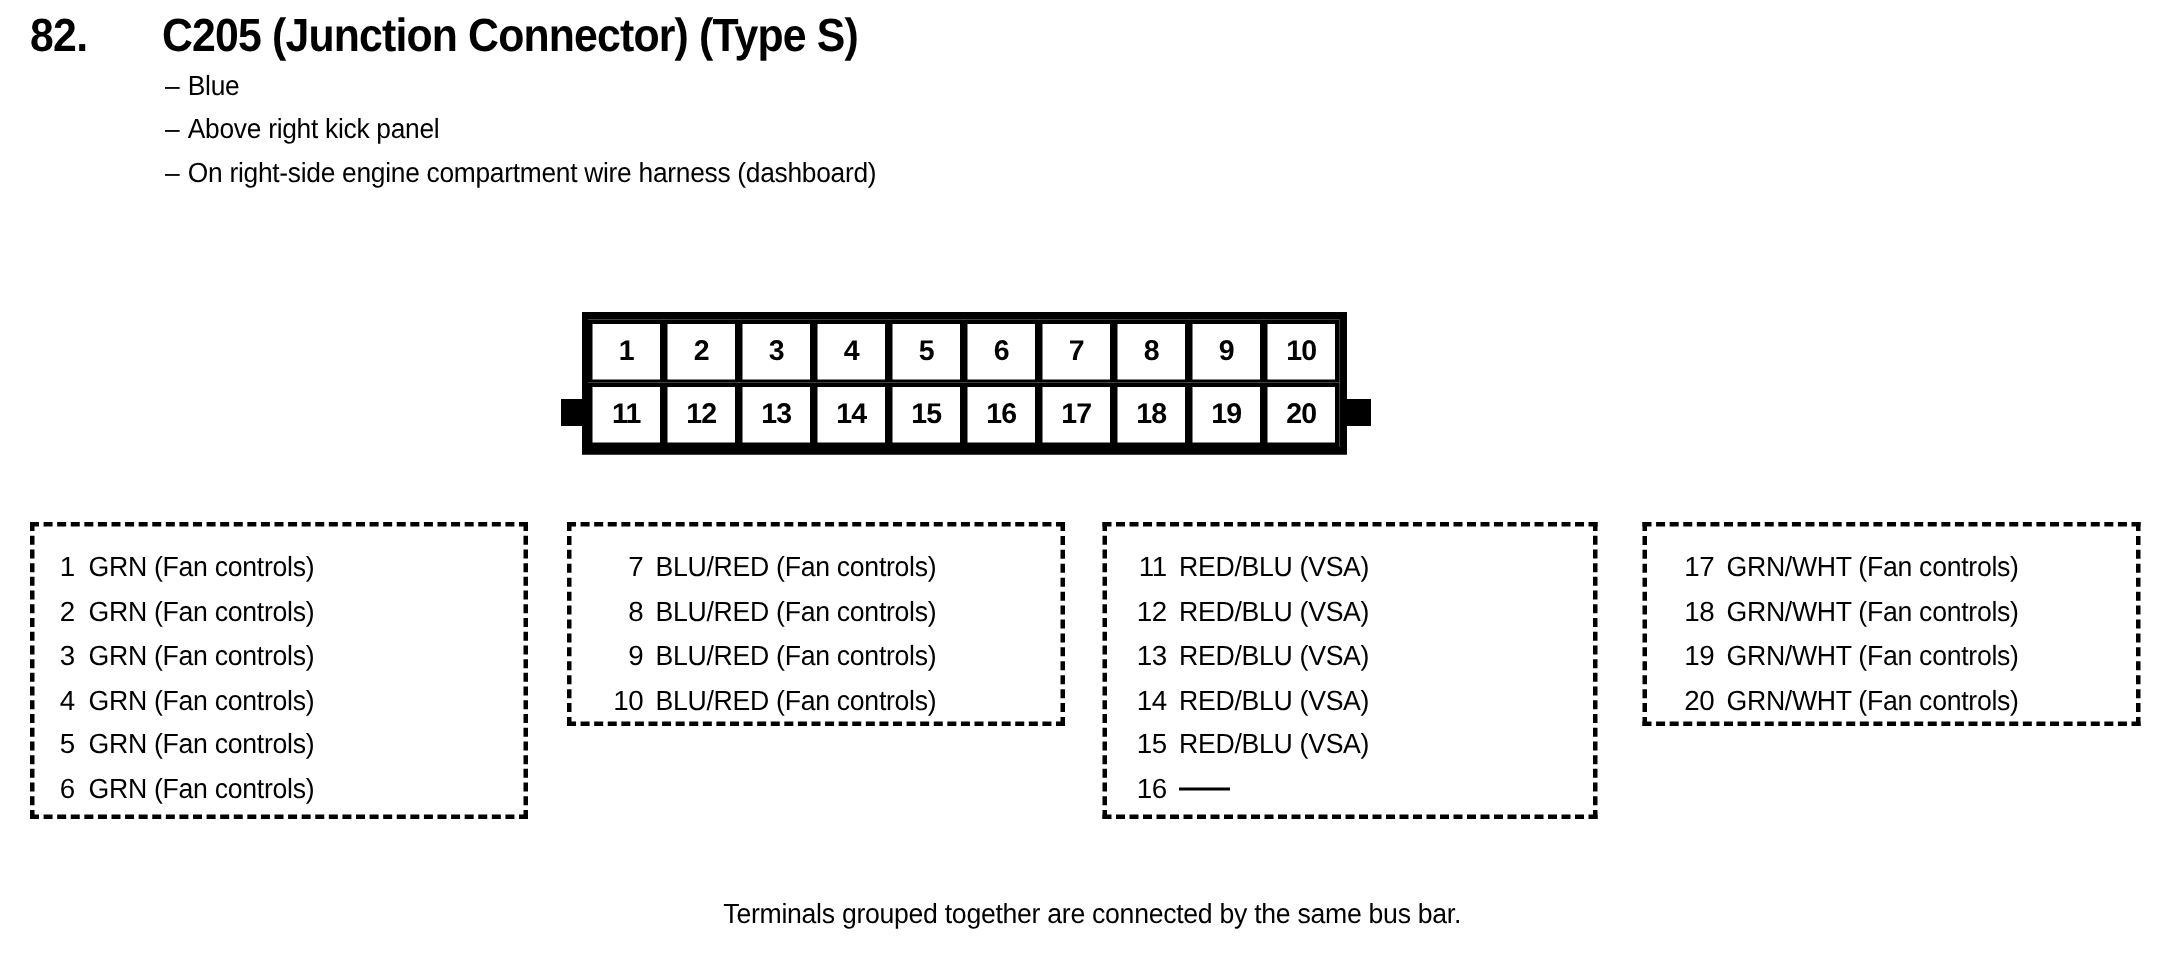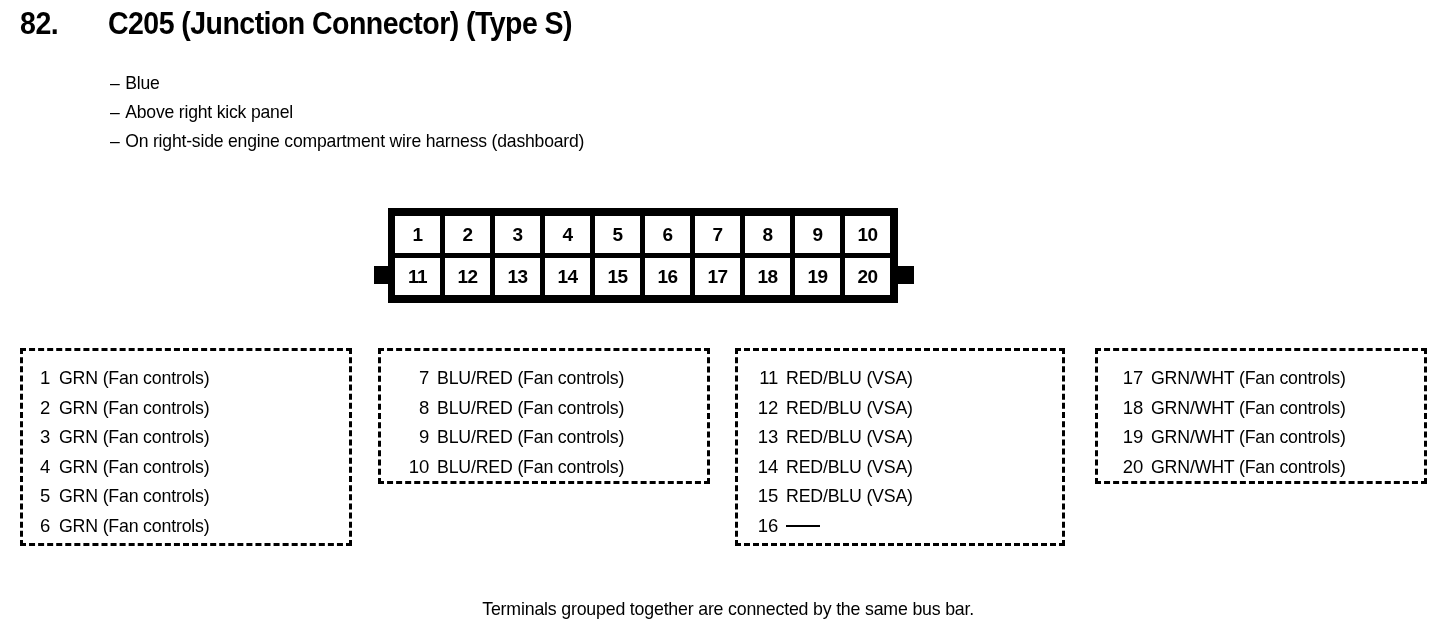--- a/index.html
+++ b/index.html
@@ -40,21 +40,21 @@
     font-size: 31px;
     font-weight: bold;
     letter-spacing: -0.6px;
     transform: scaleX(0.92);
     transform-origin: left top;
     white-space: nowrap;
   }
   #detail-list {
     position: absolute;
     left: 110px;
-    top: 68px;
+    top: 42px;
     list-style: none;
     margin: 0;
     padding: 0;
   }
   #detail-list li {
     font-size: 18.5px;
     line-height: 29px;
     letter-spacing: -0.2px;
     transform: scaleX(0.95);
     transform-origin: left center;

